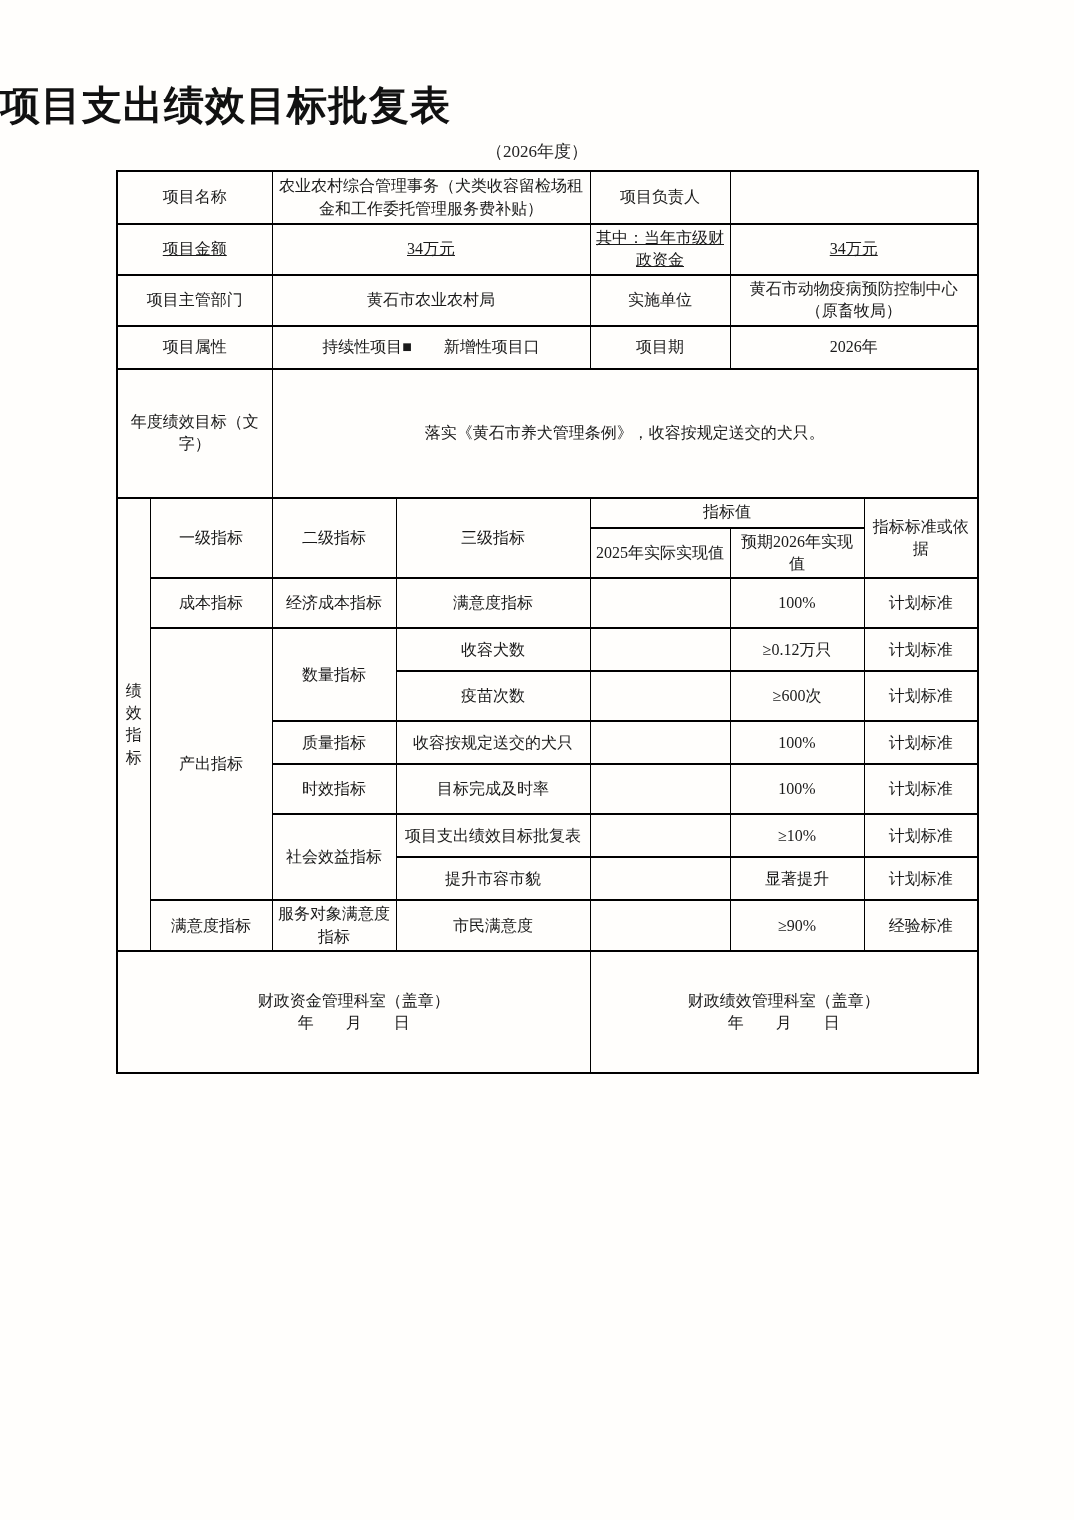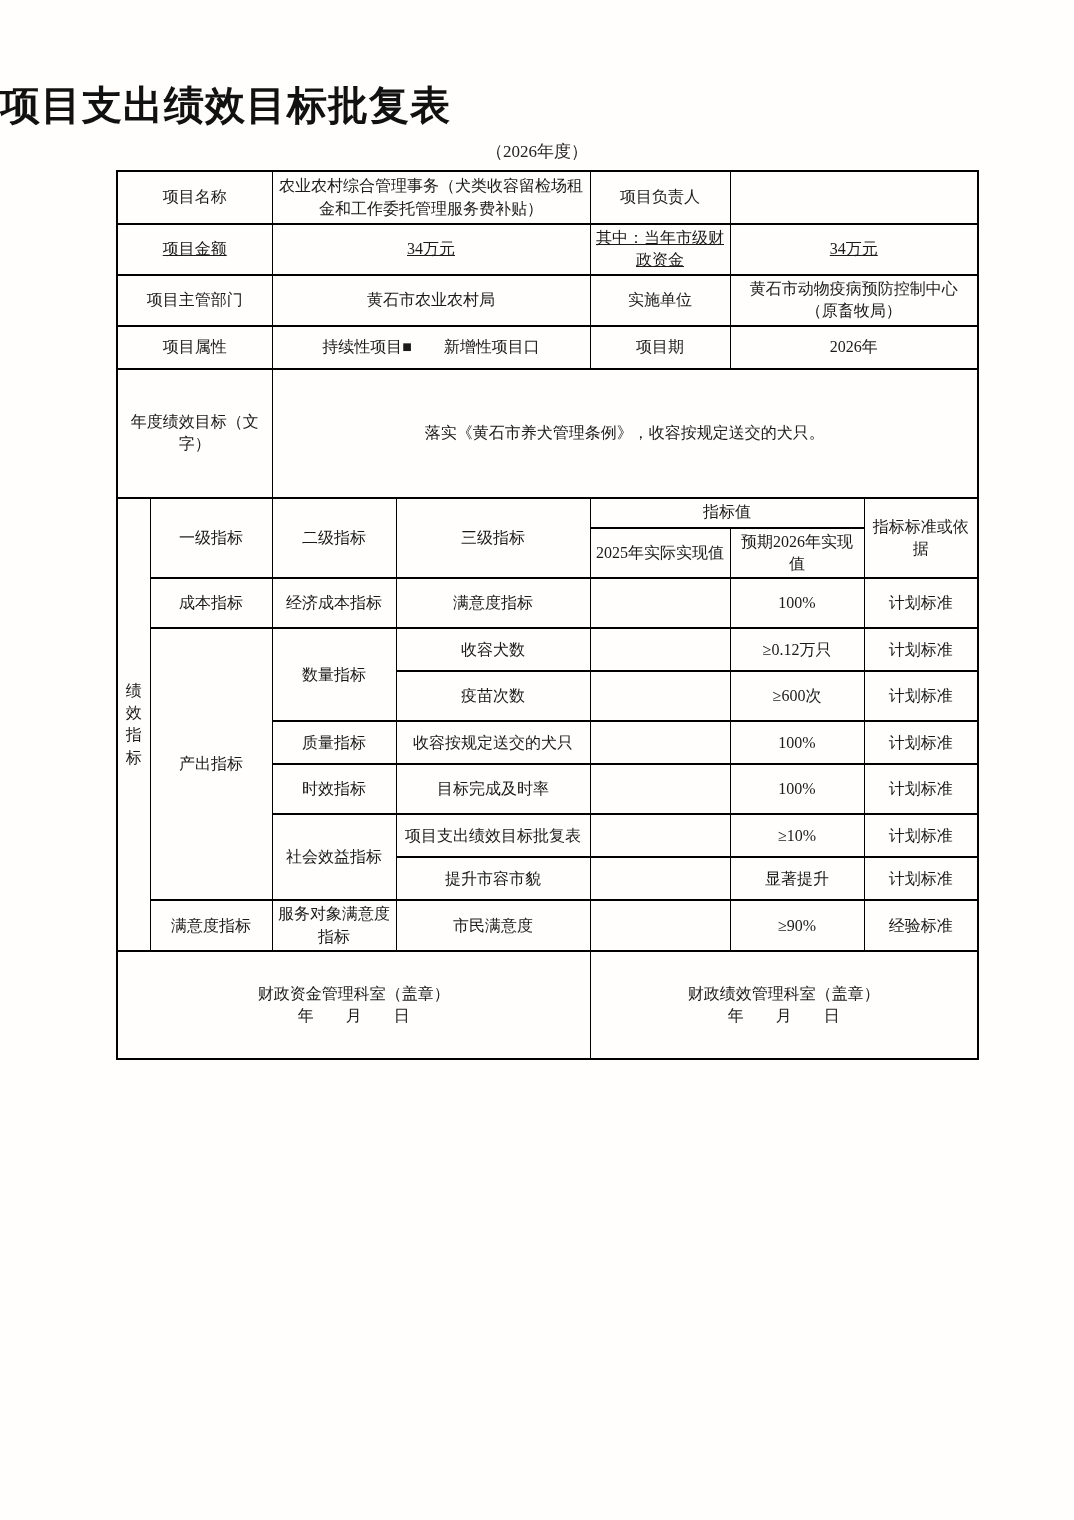--- a/index.html
+++ b/index.html
@@ -70,21 +70,21 @@
     line-height: 1.9;
     vertical-align: middle;
   }
   tr.h53  { height: 53px; }
   tr.h45  { height: 45px; text-decoration: underline; }
   tr.h52  { height: 40px; }
   tr.h43  { height: 43px; }
   tr.h167 { height: 129px; }
   tr.h30  { height: 30px; }
   tr.h42  { height: 50px; }
-  tr.h122 { height: 108px; }
+  tr.h122 { height: 122px; }
 </style>
 </head>
 <body>
 
 <div class="page">
 
   <div class="title">项目支出绩效目标批复表</div>
   <div class="subtitle">（2026年度）</div>
 
   <table class="form">

